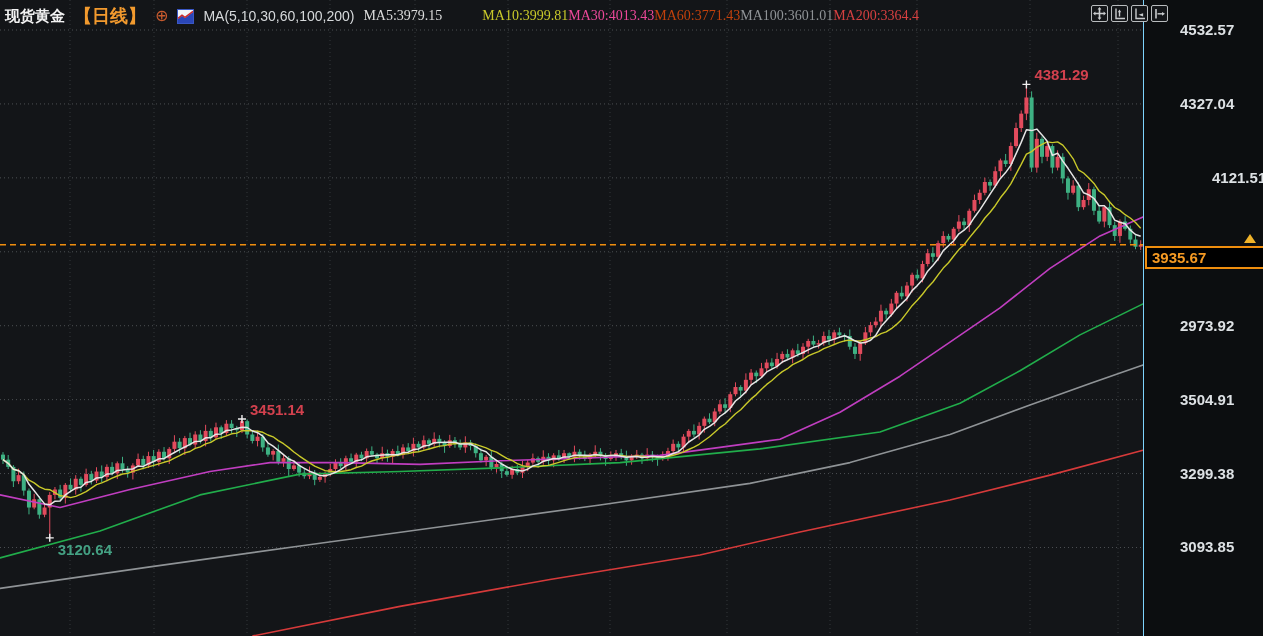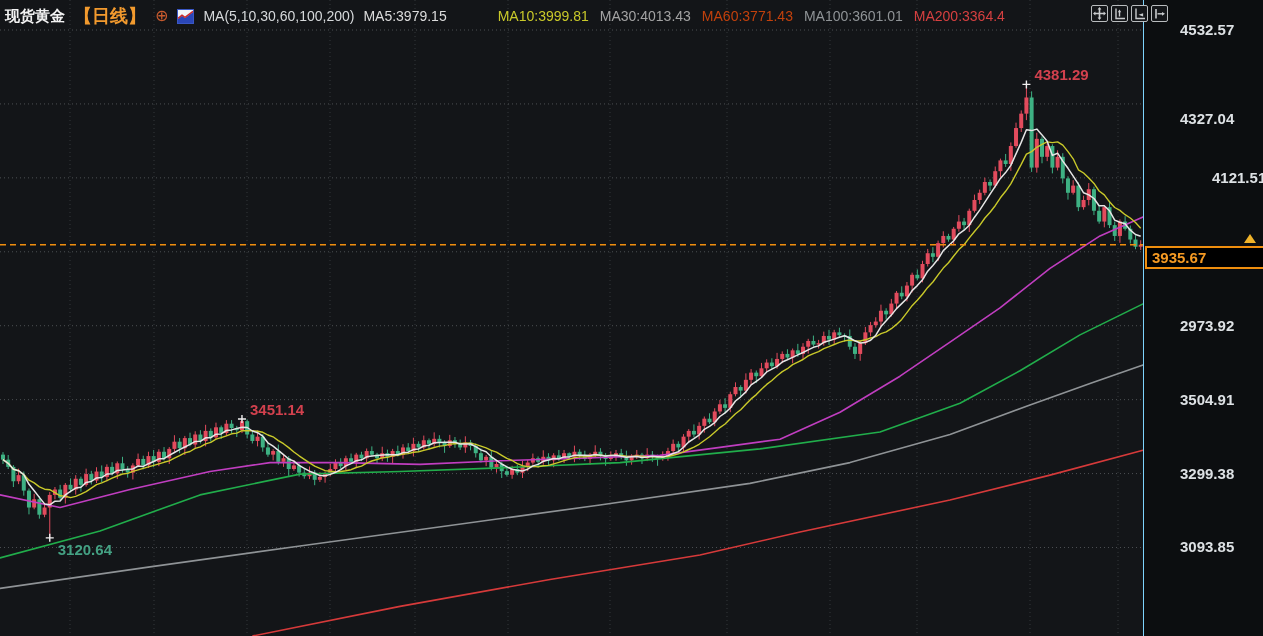--- a/index.html
+++ b/index.html
@@ -5,21 +5,21 @@
   html,body{margin:0;padding:0;background:#131518;width:1263px;height:636px;overflow:hidden;
     font-family:"Liberation Sans","DejaVu Sans",sans-serif;}
   .stage{position:relative;width:1263px;height:636px;background:#131518;}
   #chart{position:absolute;left:0;top:0;}
   .header{position:absolute;left:5px;top:4px;display:flex;align-items:center;gap:9px;
     font-size:14px;white-space:nowrap;z-index:5;text-align:right;}
   .sym{color:#f2f2f2;font-weight:bold;font-size:15px;}
   .per{color:#f29a2e;font-weight:bold;font-size:18px;}
   .globe{color:#c65a2e;font-size:16px;line-height:1;}
   .magroup{color:#d6d9db;}
-  .mavals{display:flex;gap:11px;}
+  .mavals{display:flex;font-family:Liberation Serif, serif;}
   .toolbar{position:absolute;right:95px;top:5px;display:flex;gap:3px;z-index:6;}
   .tbtn{width:17px;height:17px;background:#141619;border:1px solid #b9bcbe;border-radius:2px;
     padding:0;display:flex;align-items:center;justify-content:center;cursor:pointer;}
   .axis{position:absolute;left:1143px;top:0;width:120px;height:636px;background:#0c0e10;
     border-left:1px solid #7dd3fc;z-index:2;}
   .tick{position:absolute;left:36px;color:#dde1e4;font-weight:bold;font-size:15px;}
   .pricebox{position:absolute;left:1145px;width:112px;height:19px;border:2px solid #ef8e0e;
     background:#000;color:#f59a23;font-weight:bold;font-size:15px;line-height:19px;
     padding-left:5px;z-index:7;}
   .uparrow{position:absolute;left:1244px;width:0;height:0;border-left:6px solid transparent;
@@ -515,21 +515,21 @@
       <svg width="17" height="15" viewBox="0 0 17 15">
         <rect x="0.5" y="0.5" width="16" height="14" fill="#f3f5f8" stroke="#3a57c4"></rect>
         <path d="M1 10l4-3.2 3 2.2 8-6v11H1z" fill="#2a46b8"></path>
         <path d="M1 9.4l4-3.2 3 2.2 8-6" fill="none" stroke="#cc2a2a" stroke-width="1.4"></path>
       </svg>
     </span>
     <span class="magroup">MA(5,10,30,60,100,200)</span>
     <span class="mavals" id="mavals">
         <span style="color: rgb(220, 220, 220);">MA5:3979.15</span>
         <span style="color: rgb(201, 201, 42); padding-left: 40px;">MA10:3999.81</span>
-        <span style="color: #a3a3a3;">MA30:4013.43</span>
+        <span style="color: #ec4899;">MA30:4013.43</span>
         <span style="color: #c2410c;">MA60:3771.43</span>
         <span style="color: rgb(143, 147, 150);">MA100:3601.01</span>
         <span style="color: rgb(214, 64, 64);">MA200:3364.4</span>
       </span>
   </div>
 
   <div class="toolbar" id="toolbar">
       <button class="tbtn">
         <svg width="13" height="13" viewBox="0 0 13 13">
           <path d="M6.5 1.8V11.2M1.8 6.5H11.2" stroke="#c9ccce" stroke-width="1.6" fill="none"></path>
@@ -553,21 +553,21 @@
         <svg width="13" height="13" viewBox="0 0 13 13">
           <path d="M3 2v9.5" stroke="#c9ccce" stroke-width="1.6"></path>
           <path d="M4.5 6.8h5" stroke="#c9ccce" stroke-width="1.4"></path>
           <path d="M12 6.8L9 4.9v3.8z" fill="#c9ccce"></path>
         </svg>
       </button>
     </div>
 
   <div class="axis" id="axis">
       <div class="tick" style="top: 21px;">4532.57</div>
-      <div class="tick" style="top: 94.9271px; margin-top: 15px;">4327.04</div>
+      <div class="tick" style="top: 94.9271px;">4327.04</div>
       <div class="tick" style="top: 168.854px; margin-left: 32px;">4121.51</div>
       <div class="tick" style="top: 316.712px;">2973.92</div>
       <div class="tick" style="top: 390.639px;">3504.91</div>
       <div class="tick" style="top: 464.566px;">3299.38</div>
       <div class="tick" style="top: 538.493px;">3093.85</div>
     </div>
 
   <div class="pricebox" id="pricebox" style="top: 245.699px;">
     <span>3935.67</span>
   </div>

